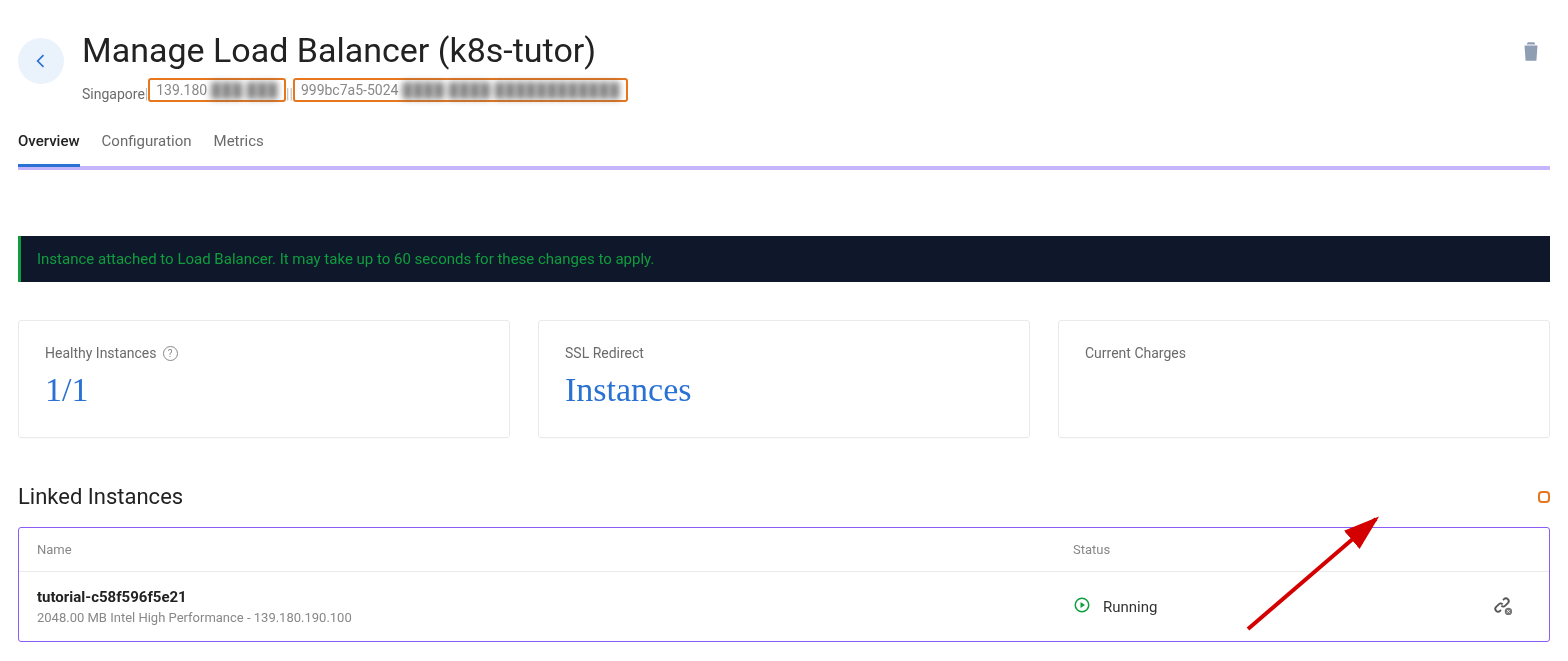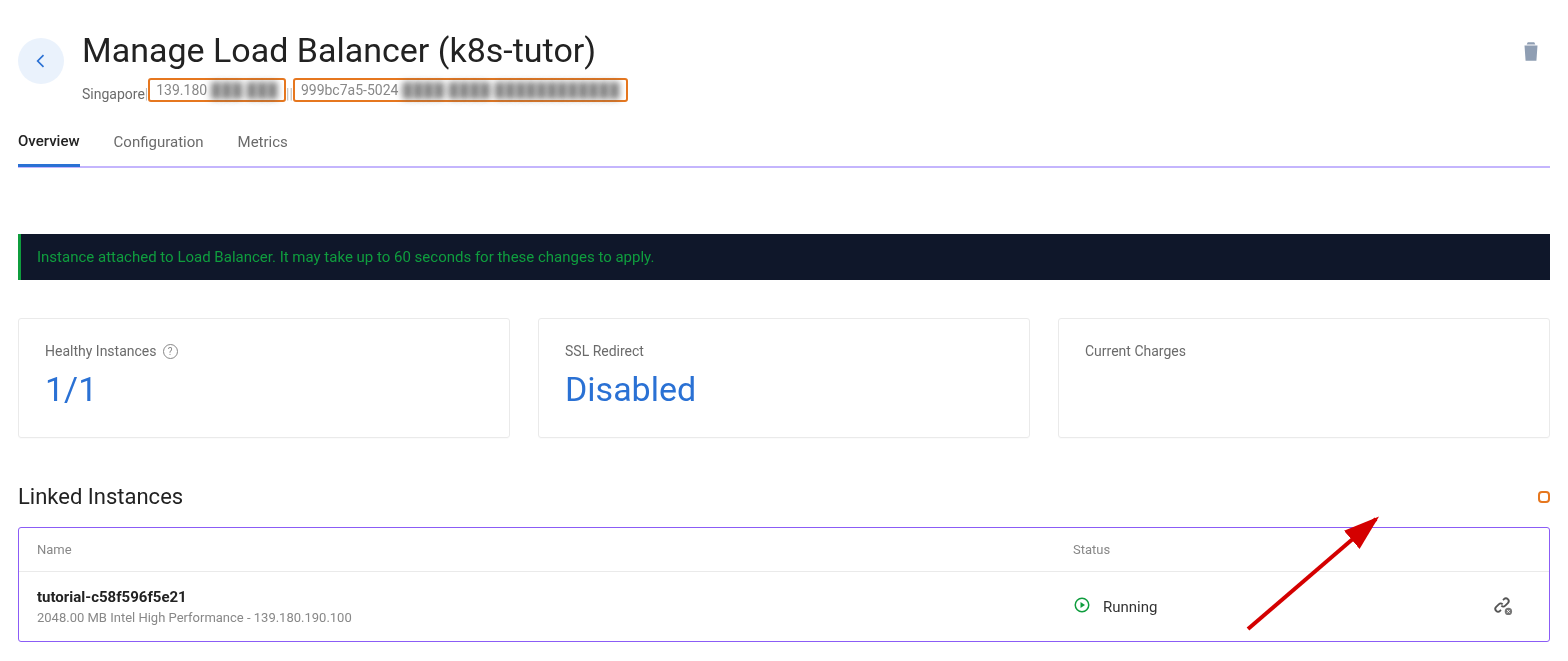--- a/index.html
+++ b/index.html
@@ -58,24 +58,23 @@
   .trash-btn {
     width: 26px; height: 26px;
     color: #8f9eb3;
     cursor: pointer;
     margin-top: 20px;
     margin-right: 6px;
   }
   .trash-btn svg { fill: #8f9eb3; }
   .tabs {
     display: flex;
-    gap: 34px;
-    border-bottom: 2px solid #c4b5fd;
+    gap: 22px;
+    border-bottom: 4px solid #c4b5fd;
     font-size: 15px;
-    align-items: center;
   }
   .tab {
     padding: 0 0 14px 0;
     color: #6b6b6b;
     cursor: pointer;
   }
   .tab.active {
     color: #222;
     font-weight: 500;
     border-bottom: 3px solid #2a71d4;
@@ -111,20 +110,21 @@
   .help-icon {
     width: 15px; height: 15px; border: 1.5px solid #888; border-radius: 50%;
     display: inline-flex; align-items: center; justify-content: center;
     font-size: 10px; color: #888;
   }
   .card-value {
     font-size: 34px;
     color: #2a71d4;
     font-weight: 400;
     margin-top: 10px;
+    font-family: Liberation Serif, serif;
   }
   .section-head {
     display: flex;
     justify-content: space-between;
     align-items: center;
     margin-top: 46px;
   }
   .section-title { font-size: 22px; color: #222; font-weight: 400; }
   .add-btn-wrap {
     border: 2px solid #e6771f;
@@ -220,21 +220,21 @@
     <div class="card-label">
       <span>Healthy Instances</span>
       <span class="help-icon">?</span>
     </div>
     <div class="card-value">1/1</div>
   </div>
   <div class="card">
     <div class="card-label">
       <span>SSL Redirect</span>
     </div>
-    <div class="card-value">Disabled</div>
+    <div class="card-value">Instances</div>
   </div>
   <div class="card">
     <div class="card-label">
       <span>Current Charges</span>
     </div>
   </div>
 </div>
 
 <div class="section-head">
   <div class="section-title">Linked Instances</div>

